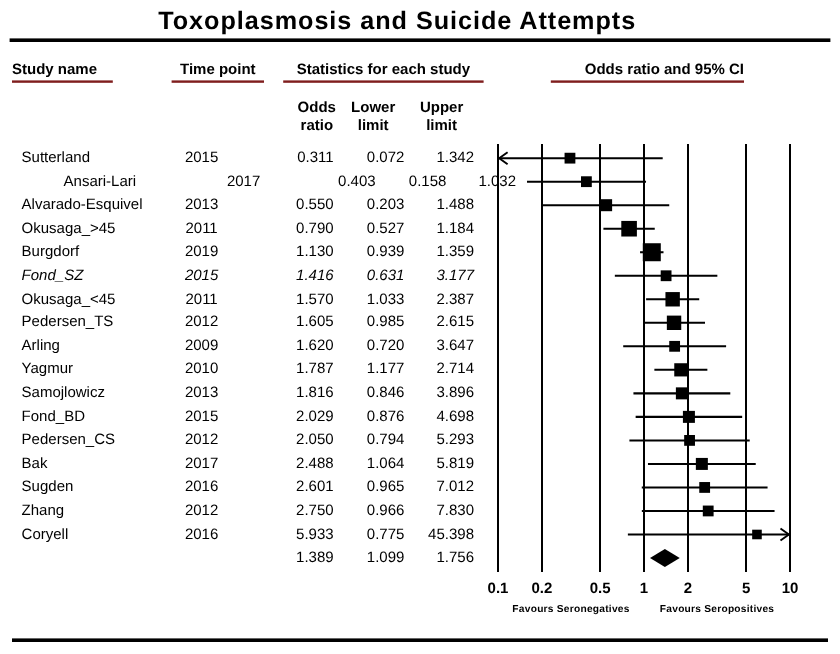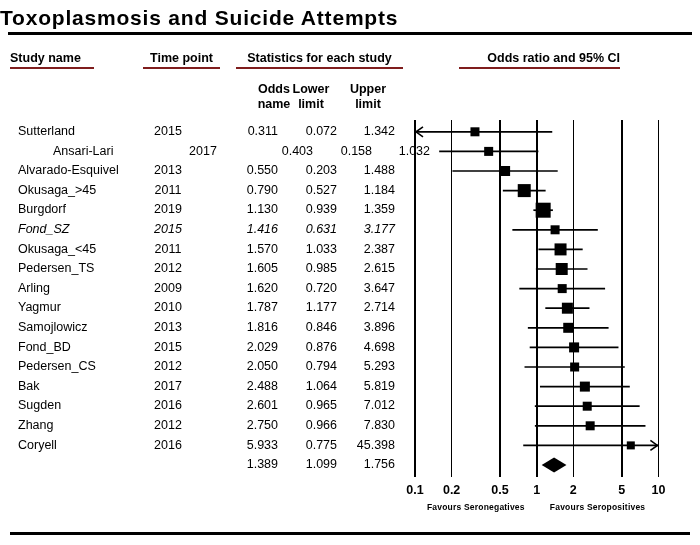--- a/index.html
+++ b/index.html
@@ -1,42 +1,42 @@
 <!DOCTYPE html>
 <html><head>
 <meta charset="utf-8">
 <style>
   html,body { margin:0; padding:0; background:#ffffff; }
   .figure {
     position:relative; width:700px; height:545px; background:#ffffff;
     font-family:"Liberation Sans", sans-serif; color:#000; overflow:hidden;
   }
   .title {
-    position:absolute; top:5px; left:0; width:662px; 
+    position:absolute; top:5px; left:0; width:662px; text-align:center;
     font-size:21px; font-weight:bold; letter-spacing:0.8px; line-height:26px;
   }
   .rule { position:absolute; background:#000; }
   .rule-top    { top:32px; left:8px;  width:684px; height:3px; }
   .rule-bottom { top:532px; left:10px; width:680px; height:3px; }
 
   .hdr {
     position:absolute; top:51px; height:15px; line-height:15px;
     font-size:12.5px; font-weight:bold; padding-bottom:1px;
     border-bottom:2px solid #7f1d1d; white-space:nowrap;
   }
   .hdr-study { left:10px;  width:84px;  text-align:left; }
   .hdr-time  { left:143px; width:77px;  text-align:center; }
   .hdr-stats { left:236px; width:167px; text-align:center; }
   .hdr-plot  { left:459px; width:161px; text-align:right; }
 
   .sub {
     position:absolute; top:82px; text-align:center; font-size:12.5px;
     font-weight:bold; line-height:14.5px; white-space:pre-line;
   }
-  .sub-odds  { left:250px; width:48px; }
+  .sub-odds  { left:240px; width:48px; }
   .sub-lower { left:287px; width:48px; }
   .sub-upper { left:343px; width:50px; }
 
   .trow { position:absolute; left:0; width:700px; height:19.6px; line-height:19.6px; font-size:12.5px; }
   .cell { position:absolute; white-space:nowrap; }
   .c-name { left:18px; }
   .c-year { left:145px; width:46px; text-align:center; }
   .c-or   { left:230px; width:48px; text-align:right; }
   .c-lo   { left:289px; width:48px; text-align:right; }
   .c-hi   { left:345px; width:50px; text-align:right; }
@@ -50,21 +50,21 @@
 
 <div class="figure">
   <div class="title">Toxoplasmosis and Suicide Attempts</div>
   <div class="rule rule-top"></div>
 
   <div class="hdr hdr-study">Study name</div>
   <div class="hdr hdr-time">Time point</div>
   <div class="hdr hdr-stats">Statistics for each study</div>
   <div class="hdr hdr-plot">Odds ratio and 95% CI</div>
 
-  <div class="sub sub-odds"><span>Odds</span><br><span>name</span></div>
+  <div class="sub sub-odds"><span>Odds</span><br><span>ratio</span></div>
   <div class="sub sub-lower"><span>Lower</span><br><span>limit</span></div>
   <div class="sub sub-upper"><span>Upper</span><br><span>limit</span></div>
 
   <div id="rows">
       <div class="trow" style="top: 122px;">
         <span class="cell c-name">Sutterland</span>
         <span class="cell c-year">2015</span>
         <span class="cell c-or">0.311</span>
         <span class="cell c-lo">0.072</span>
         <span class="cell c-hi">1.342</span>

